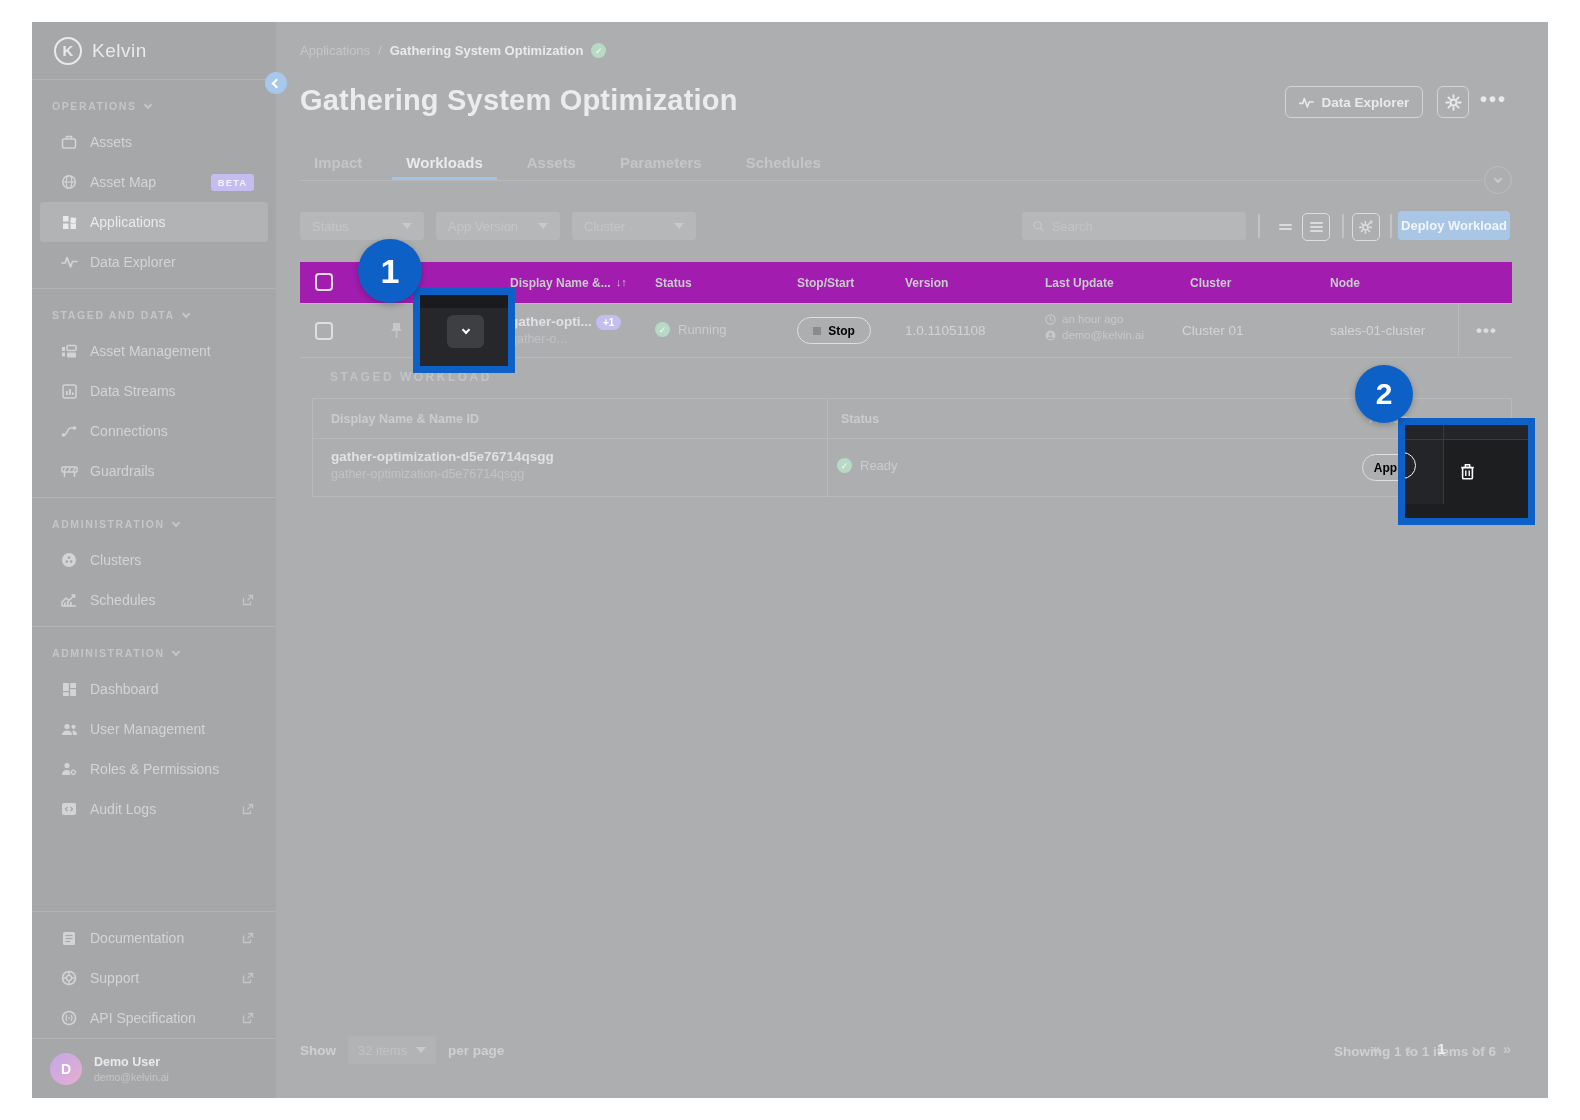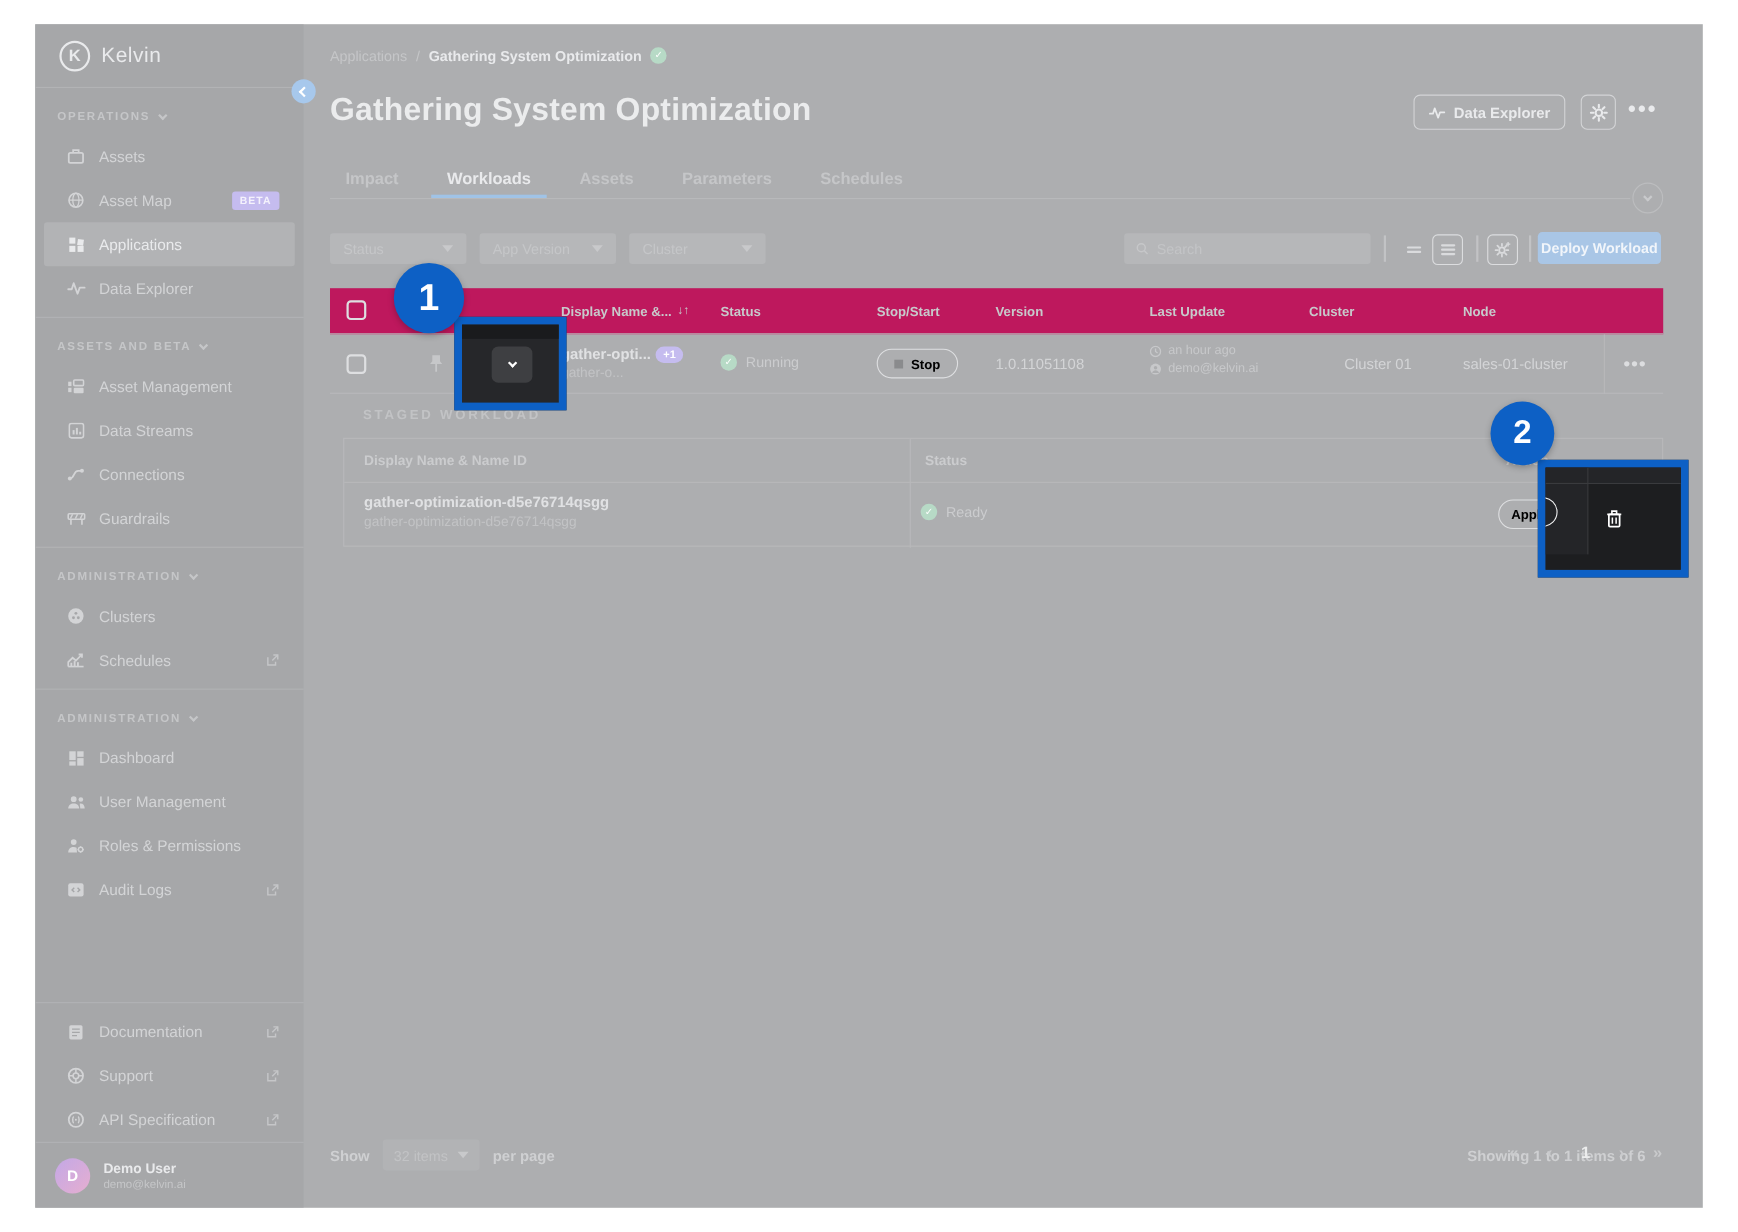--- a/index.html
+++ b/index.html
@@ -62,21 +62,21 @@
   .tri{width:0;height:0;border-left:5px solid transparent;border-right:5px solid transparent;border-top:6px solid #c8c9cb;}
   .search{height:28px;background:var(--pill);border-radius:3px;display:flex;align-items:center;gap:7px;padding:0 10px;}
   .search input{background:none;border:none;outline:none;color:var(--txtBr);font-size:13px;width:100%;}
   .search input::placeholder{color:#c3c4c6;}
   .vsep{width:1.5px;height:24px;background:#c2c3c5;}
   .tglbtn{background:none;border:none;color:#dadbdd;width:26px;height:26px;display:flex;align-items:center;justify-content:center;cursor:pointer;border-radius:5px;}
   .tglbtn.sel{border:1.5px solid #dcdddf;width:28px;height:28px;}
   .bars i{display:block;background:currentColor;height:2px;border-radius:1px;margin:2px 0;}
   .deploy{background:var(--blueBtn);border:none;border-radius:4px;color:#f1f5fa;font-size:13px;font-weight:bold;cursor:pointer;}
   .thead,.trow{position:absolute;}
-  .thead{border-bottom:1px solid var(--line);background:#be185d;}
+  .thead{border-bottom:1px solid var(--line);background:#a21caf;}
   .trow{border-bottom:1px solid var(--line);}
   .th{position:absolute;top:14px;color:#c8c9cb;font-size:12px;font-weight:bold;display:flex;gap:5px;}
   .cb{position:absolute;width:18px;height:18px;border:2px solid #dedfe1;border-radius:4px;cursor:pointer;}
   .cell{position:absolute;color:var(--txt);font-size:13.5px;}
   .nm{color:#e0e1e3;font-weight:bold;font-size:13.5px;}
   .nid{color:#c2c3c5;font-size:12.5px;margin-top:3px;}
   .morebadge{position:absolute;background:var(--purple);color:#fff;font-size:10px;font-weight:bold;border-radius:9px;padding:2px 7px;}
   .statusline{display:flex;align-items:center;gap:8px;color:#cbccce;font-size:13px;}
   .stopbtn{position:absolute;width:74px;height:27px;border:1.5px solid #dedfe1;border-radius:15px;background:none;
     color:#000000;font-size:12px;font-weight:bold;display:flex;align-items:center;justify-content:center;gap:7px;cursor:pointer;}
@@ -169,21 +169,21 @@
             <svg width="17" height="14" viewBox="0 0 17 14">
               <path d="M1 8h3.2L6 2.5 9.5 12l2-5.5H16" fill="none" stroke="currentColor" stroke-width="1.7" stroke-linecap="round" stroke-linejoin="round"></path>
             </svg>
           </span>
         <span>Data Explorer</span>
       </div>
     </div>
 
     <div class="sec">
       <div class="sectitle">
-          <span>ASSETS AND BETA</span>
+          <span>STAGED AND DATA</span>
           <i class="chev"></i>
         </div>
       <div class="nav">
         <span class="nico">
             <svg width="16" height="15" viewBox="0 0 16 15">
               <rect x="1" y="3" width="3" height="4" fill="currentColor"></rect>
               <rect x="1" y="8.5" width="3" height="4" fill="currentColor"></rect>
               <rect x="6" y="1.5" width="9" height="5" rx="1" fill="none" stroke="currentColor" stroke-width="1.5"></rect>
               <rect x="6" y="8.5" width="9" height="5" rx="1" fill="currentColor"></rect>
             </svg>
@@ -519,21 +519,21 @@
           </span>
         <span class="mini" style="margin-top:4px">
             <svg width="11" height="11" viewBox="0 0 12 12">
               <circle cx="6" cy="6" r="5.4" fill="#c7c8ca"></circle>
               <circle cx="6" cy="4.7" r="1.7" fill="#adaeb0"></circle>
               <path d="M2.6 9.8c.5-1.8 1.9-2.6 3.4-2.6s2.9.8 3.4 2.6z" fill="#adaeb0"></path>
             </svg>
             <span>demo@kelvin.ai</span>
           </span>
       </span>
-      <span class="cell" style="left:922px;top:19px">Cluster 01</span>
+      <span class="cell" style="left:882px;top:19px">Cluster 01</span>
       <span class="cell" style="left:1030px;top:19px">sales-01-cluster</span>
       <span class="vline" style="left:1158px;top:0;height:54px"></span>
       <button class="rowdots" style="left:1176px;top:17px"><span>•••</span></button>
     </div>
 
     <div class="abs stagedlbl" style="left:54px;top:348px">STAGED WORKLOAD</div>
     <div class="abs spanel" style="left:36px;top:376px;width:1200px;height:99px">
       <div class="shead">
         <span style="left:18px">Display Name &amp; Name ID</span>
         <span style="left:528px">Status</span>

